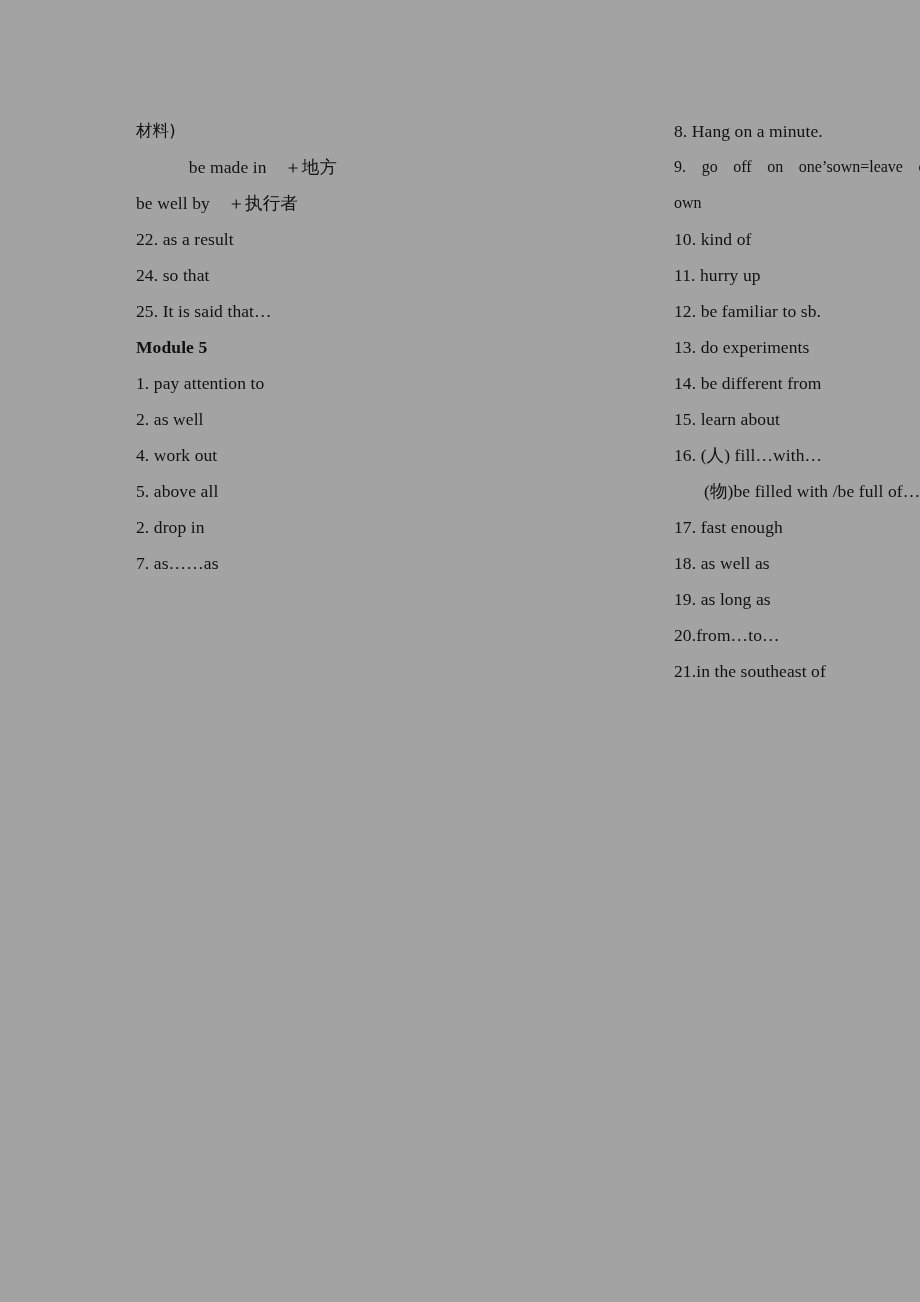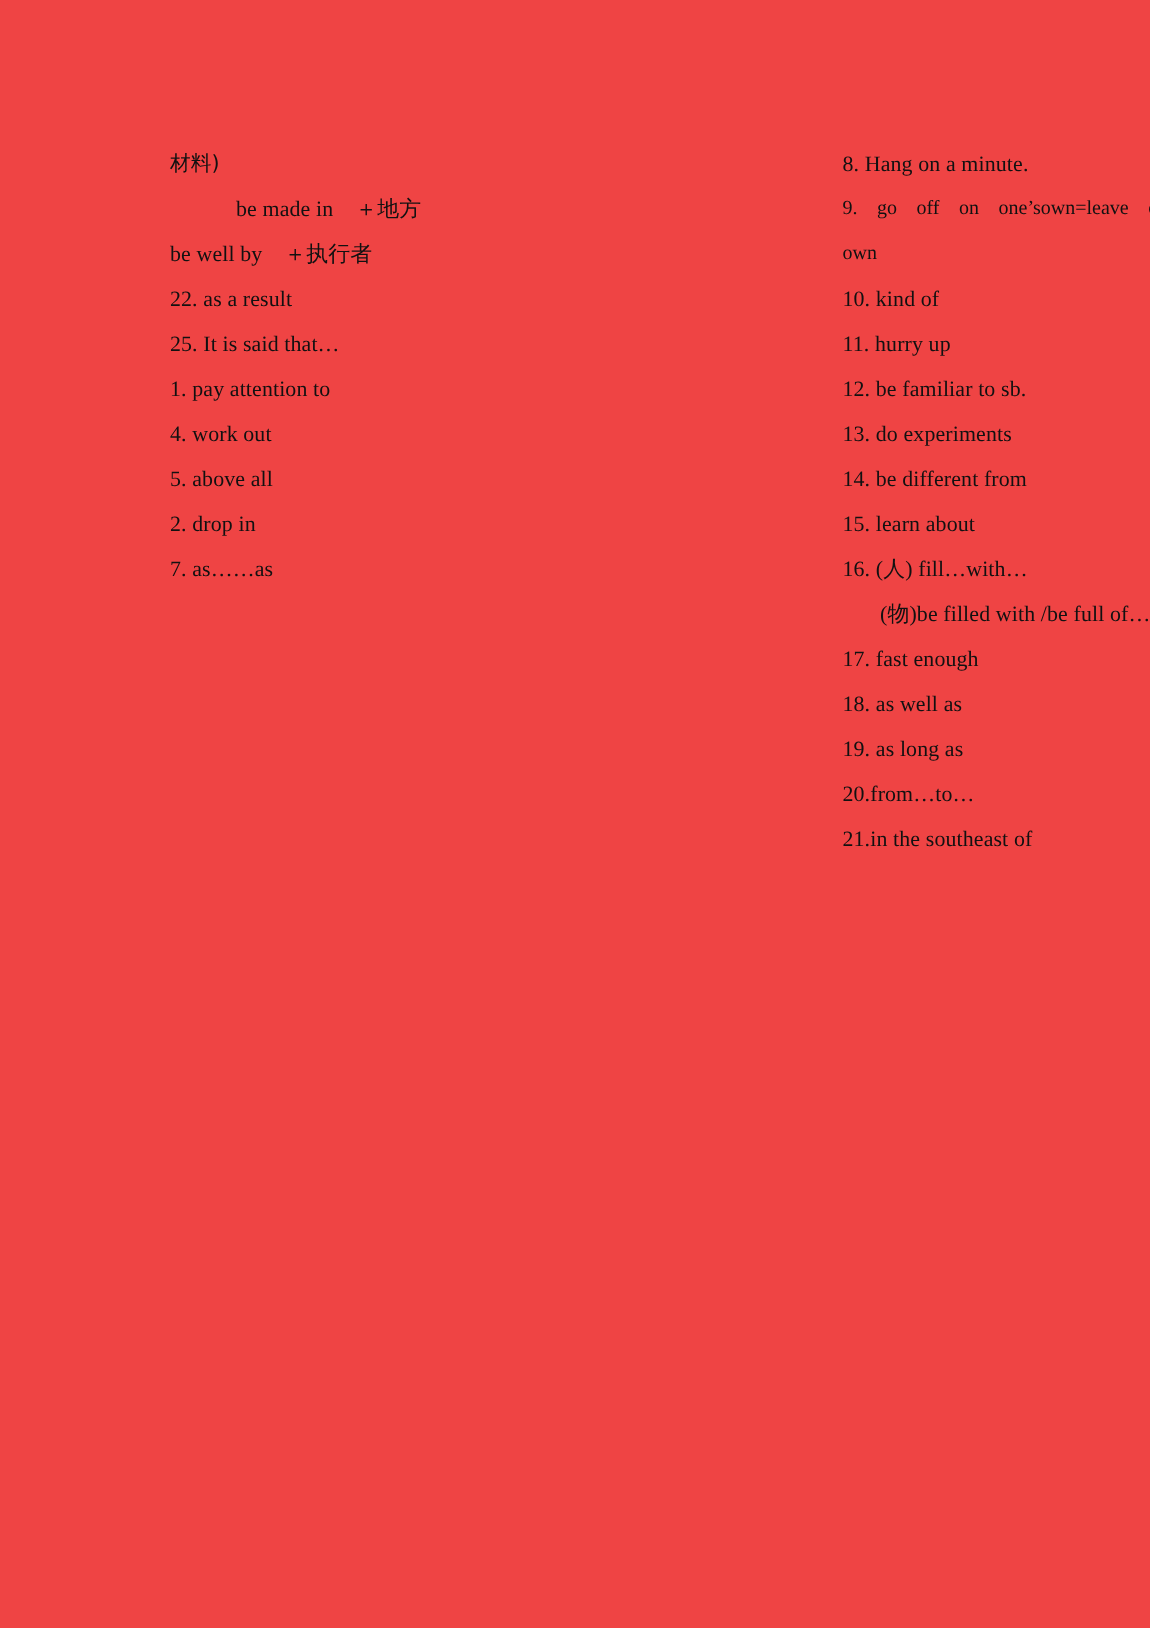--- a/index.html
+++ b/index.html
@@ -5,21 +5,21 @@
 <style>
   html, body {
     margin: 0;
     padding: 0;
     background: #ffffff;
   }
   .page {
     position: relative;
     width: 920px;
     height: 1302px;
-    background: #ef4444;
+    background: #a3a3a3;
     overflow: hidden;
     font-family: "Liberation Serif", "DejaVu Serif", serif;
     color: #111111;
   }
   .columns {
     position: absolute;
     top: 113px;
     left: 0;
     width: 920px;
     display: flex;
@@ -91,22 +91,25 @@
     <div class="column col-left">
       <div class="col-inner">
         <div class="line cjk">材料)</div>
 
         <div class="line indent-sm"><span>be made in　＋地方</span></div>
 
         <div class="line"><span>be well by　＋执行者</span></div>
 
 
         <div class="line">22. as a result</div>
+        <div class="line">24. so that</div>
         <div class="line">25. It is said that…</div>
+        <div class="line bold">Module 5</div>
         <div class="line">1. pay attention to</div>
+        <div class="line">2. as well</div>
         <div class="line">4. work out</div>
         <div class="line">5. above all</div>
         <div class="line">2. drop in</div>
         <div class="line">7. as……as</div>
       </div>
     </div>
 
     <div class="column col-right">
       <div class="col-inner">
         <div class="line">8. Hang on a minute.</div>

